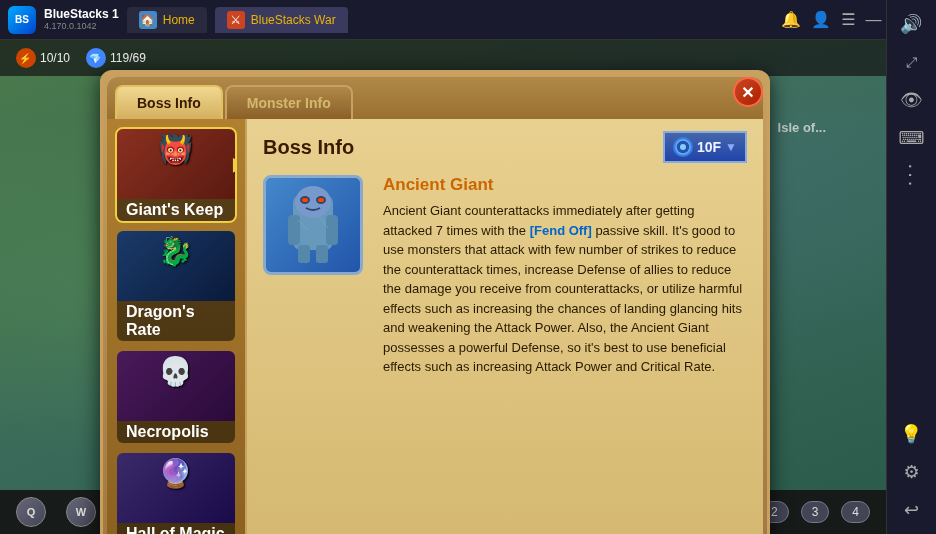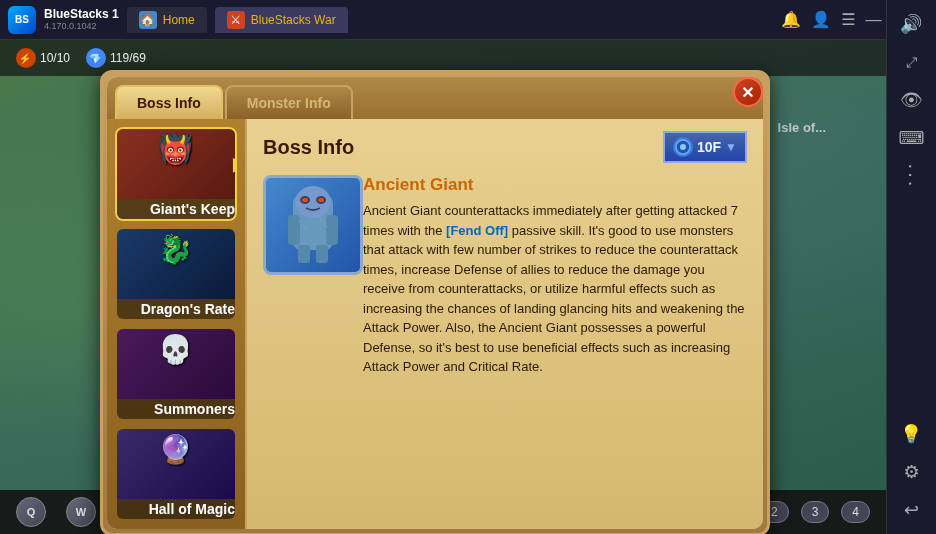--- a/index.html
+++ b/index.html
@@ -283,25 +283,25 @@
     }
     .selected-arrow {
       position: absolute;
       right: -12px; top: 50%;
       transform: translateY(-50%);
       color: #f0d040;
       font-size: 18px;
       z-index: 5;
     }
     .dungeon-label {
-      text-align: right;
+      text-align: left;
       background: rgba(0,0,0,0.5);
       color: #fff;
-      font-size: 14px;
-      padding: 2px 0;
+      font-size: 16px;
+      padding: 2px 9px;
       font-weight: bold;
     }
 
     
     .content-area {
       flex: 1;
       padding: 12px 16px;
     }
     .boss-info-header {
       display: flex;
@@ -335,21 +335,21 @@
       font-weight: bold;
     }
     .floor-arrow {
       color: #88aaff;
       font-size: 12px;
     }
 
     
     .boss-card {
       display: flex;
-      gap: 0;
+      gap: 20px;
     }
     .boss-image {
       width: 100px; height: 100px;
       background: linear-gradient(135deg, #4488cc, #2255aa);
       border: 3px solid #88aacc;
       border-radius: 8px;
       flex-shrink: 0;
       display: flex; align-items: center; justify-content: center;
       font-size: 40px;
       overflow: hidden;
@@ -479,21 +479,21 @@
             <div class="dungeon-thumb dragons">
               <span class="dungeon-monster">🐉</span>
             </div>
             <div class="dungeon-label">Dragon's Rate</div>
           </div>
 
           <div class="dungeon-item">
             <div class="dungeon-thumb necro">
               <span class="dungeon-monster">💀</span>
             </div>
-            <div class="dungeon-label">Summoners</div>
+            <div class="dungeon-label">Necropolis</div>
           </div>
 
           <div class="dungeon-item">
             <div class="dungeon-thumb hall">
               <span class="dungeon-monster">🔮</span>
             </div>
             <div class="dungeon-label">Hall of Magic</div>
           </div>
         </div>
 

